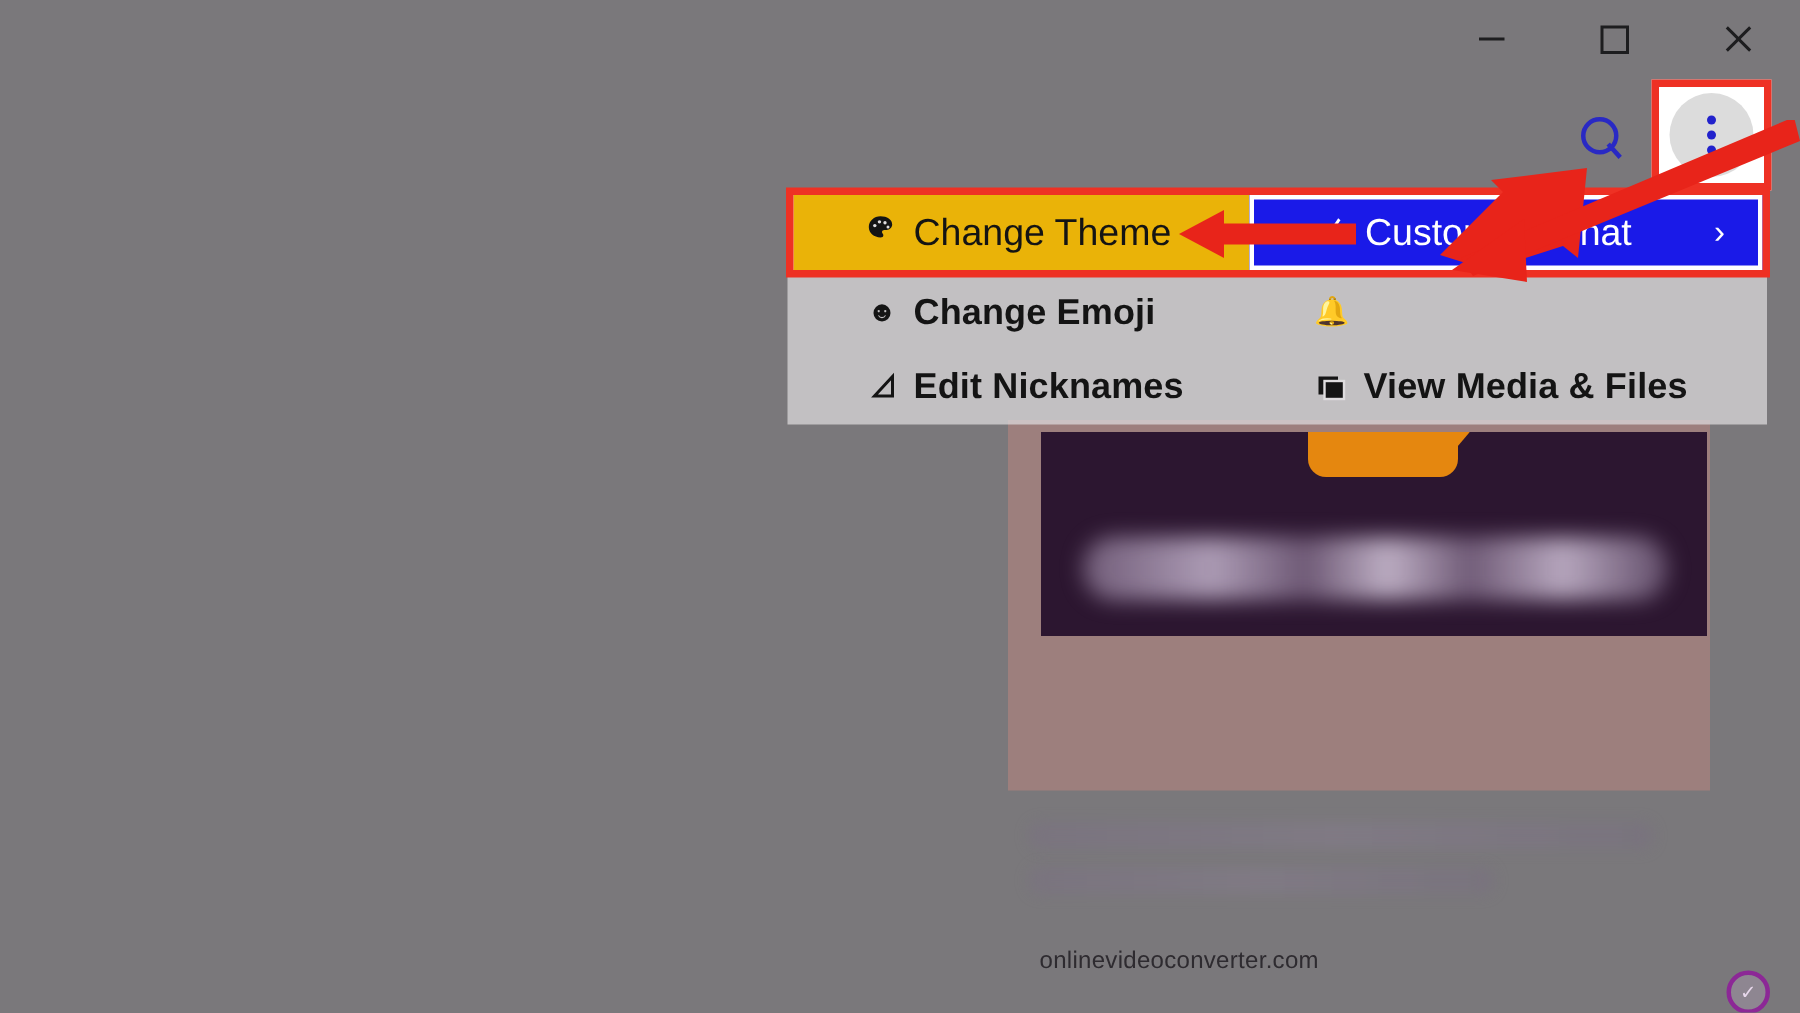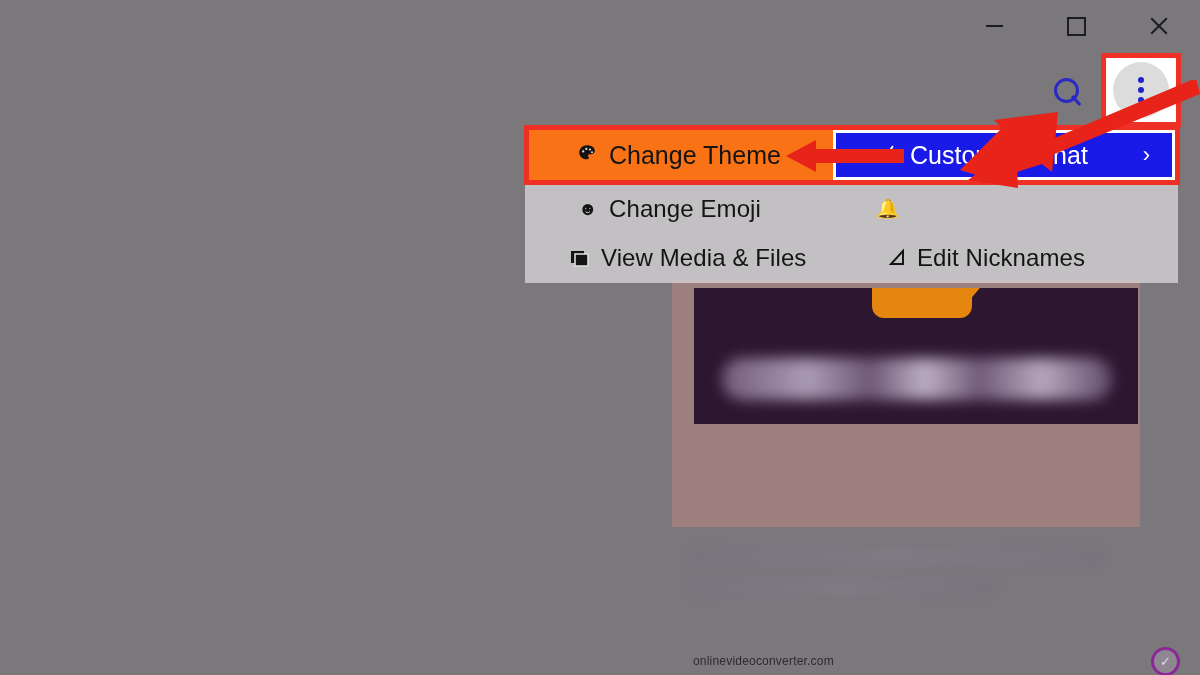--- a/index.html
+++ b/index.html
@@ -142,20 +142,21 @@
     display: flex;
     align-items: center;
     justify-content: center;
     font-size: 19px;
     line-height: 1;
     color: #141414;
   }
   .menu-item .mi-label {
     margin-left: 32px;
     white-space: nowrap;
+    font-weight: bold;
   }
   .menu-item.col-right {
     padding-left: 44px;
   }
   .menu-item.col-right .mi-icon { left: 44px; }
 
   
   .row-theme {
     background: #ffffff;
   }
@@ -178,21 +179,21 @@
   .highlight-row-inner {
     position: absolute;
     left: 529px;
     top: 130px;
     width: 646px;
     height: 50px;
     display: grid;
     grid-template-columns: 304px 342px;
   }
   .hl-left {
-    background: #f97316;
+    background: #eab308;
     display: flex;
     align-items: center;
     position: relative;
   }
   .hl-right {
     background: #1a1ae8;
     display: flex;
     align-items: center;
     position: relative;
     border: 3px solid #ffffff;
@@ -318,22 +319,22 @@
       rgba(120,108,130,0.40) 100%);
     filter: blur(4.5px);
     border-radius: 8px;
   }
   .cap-line-1 { width: 416px; height: 18px; margin-bottom: 12px; }
   .cap-line-2 { width: 310px; height: 18px; }
 
   .site-url {
     position: absolute;
     left: 693px;
-    top: 654px;
-    font-size: 12px;
+    top: 632px;
+    font-size: 16px;
     color: #2e2b30;
     letter-spacing: 0.2px;
   }
 
   
   .verified-badge {
     position: absolute;
     left: 1151px;
     top: 647px;
     width: 23px;
@@ -403,36 +404,36 @@
   <div class="menu-item col-right row-custom"></div>
 
   <div class="menu-item">
     <span class="mi-icon">☻</span>
     <span class="mi-label">Change Emoji</span>
   </div>
   <div class="menu-item col-right">
     <span class="mi-icon">🔔</span>
   </div>
 
+  <div class="menu-item">
+    <span class="mi-icon">
+      <svg width="20" height="20" viewBox="0 0 20 20" aria-hidden="true">
+        <path d="M17 3 L5 16 L17 16 Z" fill="none" stroke="#141414" stroke-width="2" transform="rotate(0 10 10)"></path>
+      </svg>
+    </span>
+    <span class="mi-label">Edit Nicknames</span>
+  </div>
   <div class="menu-item col-right">
     <span class="mi-icon">
       <svg width="20" height="20" viewBox="0 0 20 20" aria-hidden="true">
         <rect x="1" y="3" width="13" height="12" fill="#141414"></rect>
         <rect x="5" y="6" width="13" height="12" fill="#141414" stroke="#dedcde" stroke-width="1.6"></rect>
       </svg>
     </span>
     <span class="mi-label">View Media &amp; Files</span>
-  </div>
-  <div class="menu-item">
-    <span class="mi-icon">
-      <svg width="20" height="20" viewBox="0 0 20 20" aria-hidden="true">
-        <path d="M17 3 L5 16 L17 16 Z" fill="none" stroke="#141414" stroke-width="2" transform="rotate(0 10 10)"></path>
-      </svg>
-    </span>
-    <span class="mi-label">Edit Nicknames</span>
   </div>
 </div>
 
 <div class="highlight-row-inner">
   <div class="hl-left">
     <span class="mi-icon">
       <svg width="20" height="20" viewBox="0 0 20 20" aria-hidden="true">
         <path d="M10 2.2c-4.3 0-7.8 3.2-7.8 7.2 0 4 3.5 6.9 7.8 6.9 1.2 0 1.9-.6 1.9-1.5 0-.5-.2-.8-.5-1.1-.3-.3-.4-.6-.4-1 0-.8.7-1.4 1.6-1.4h1.4c2.1 0 3.8-1.6 3.8-3.6 0-3.3-3.5-5.5-7.8-5.5z" fill="#141414"></path>
         <circle cx="6.2" cy="8.4" r="1.15" fill="#dedcde"></circle>
         <circle cx="9.3" cy="5.9" r="1.15" fill="#dedcde"></circle>

